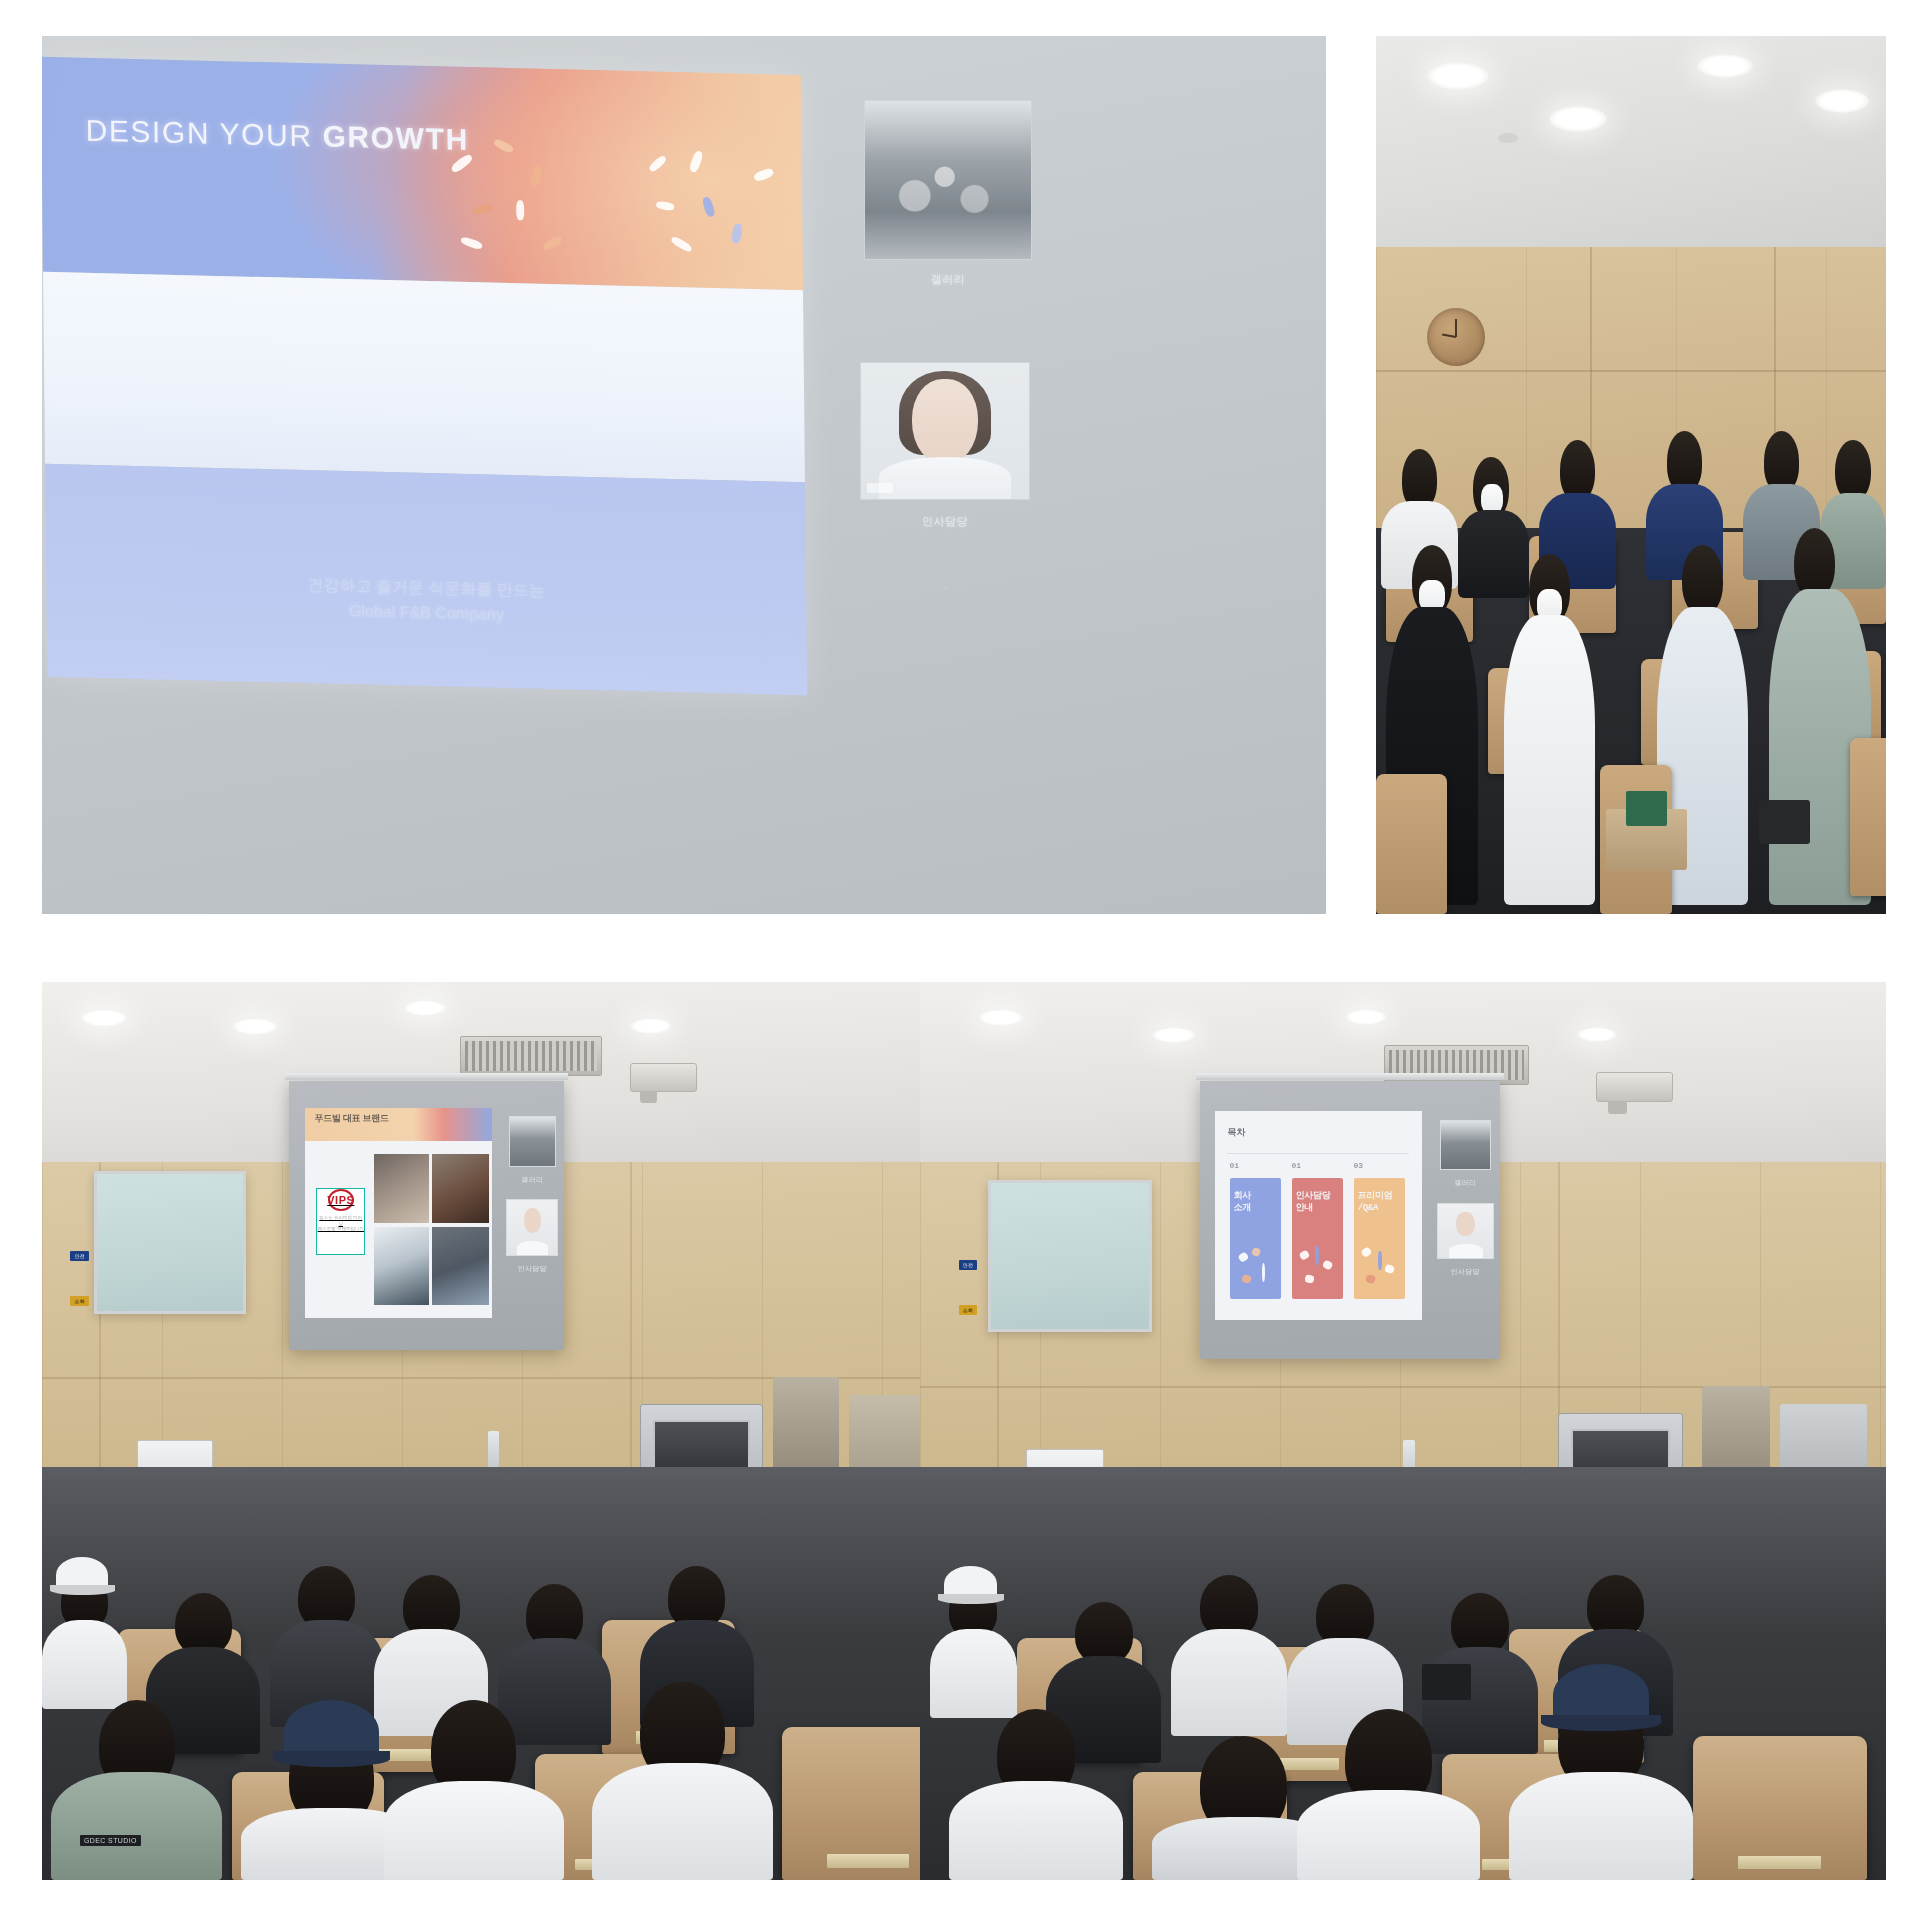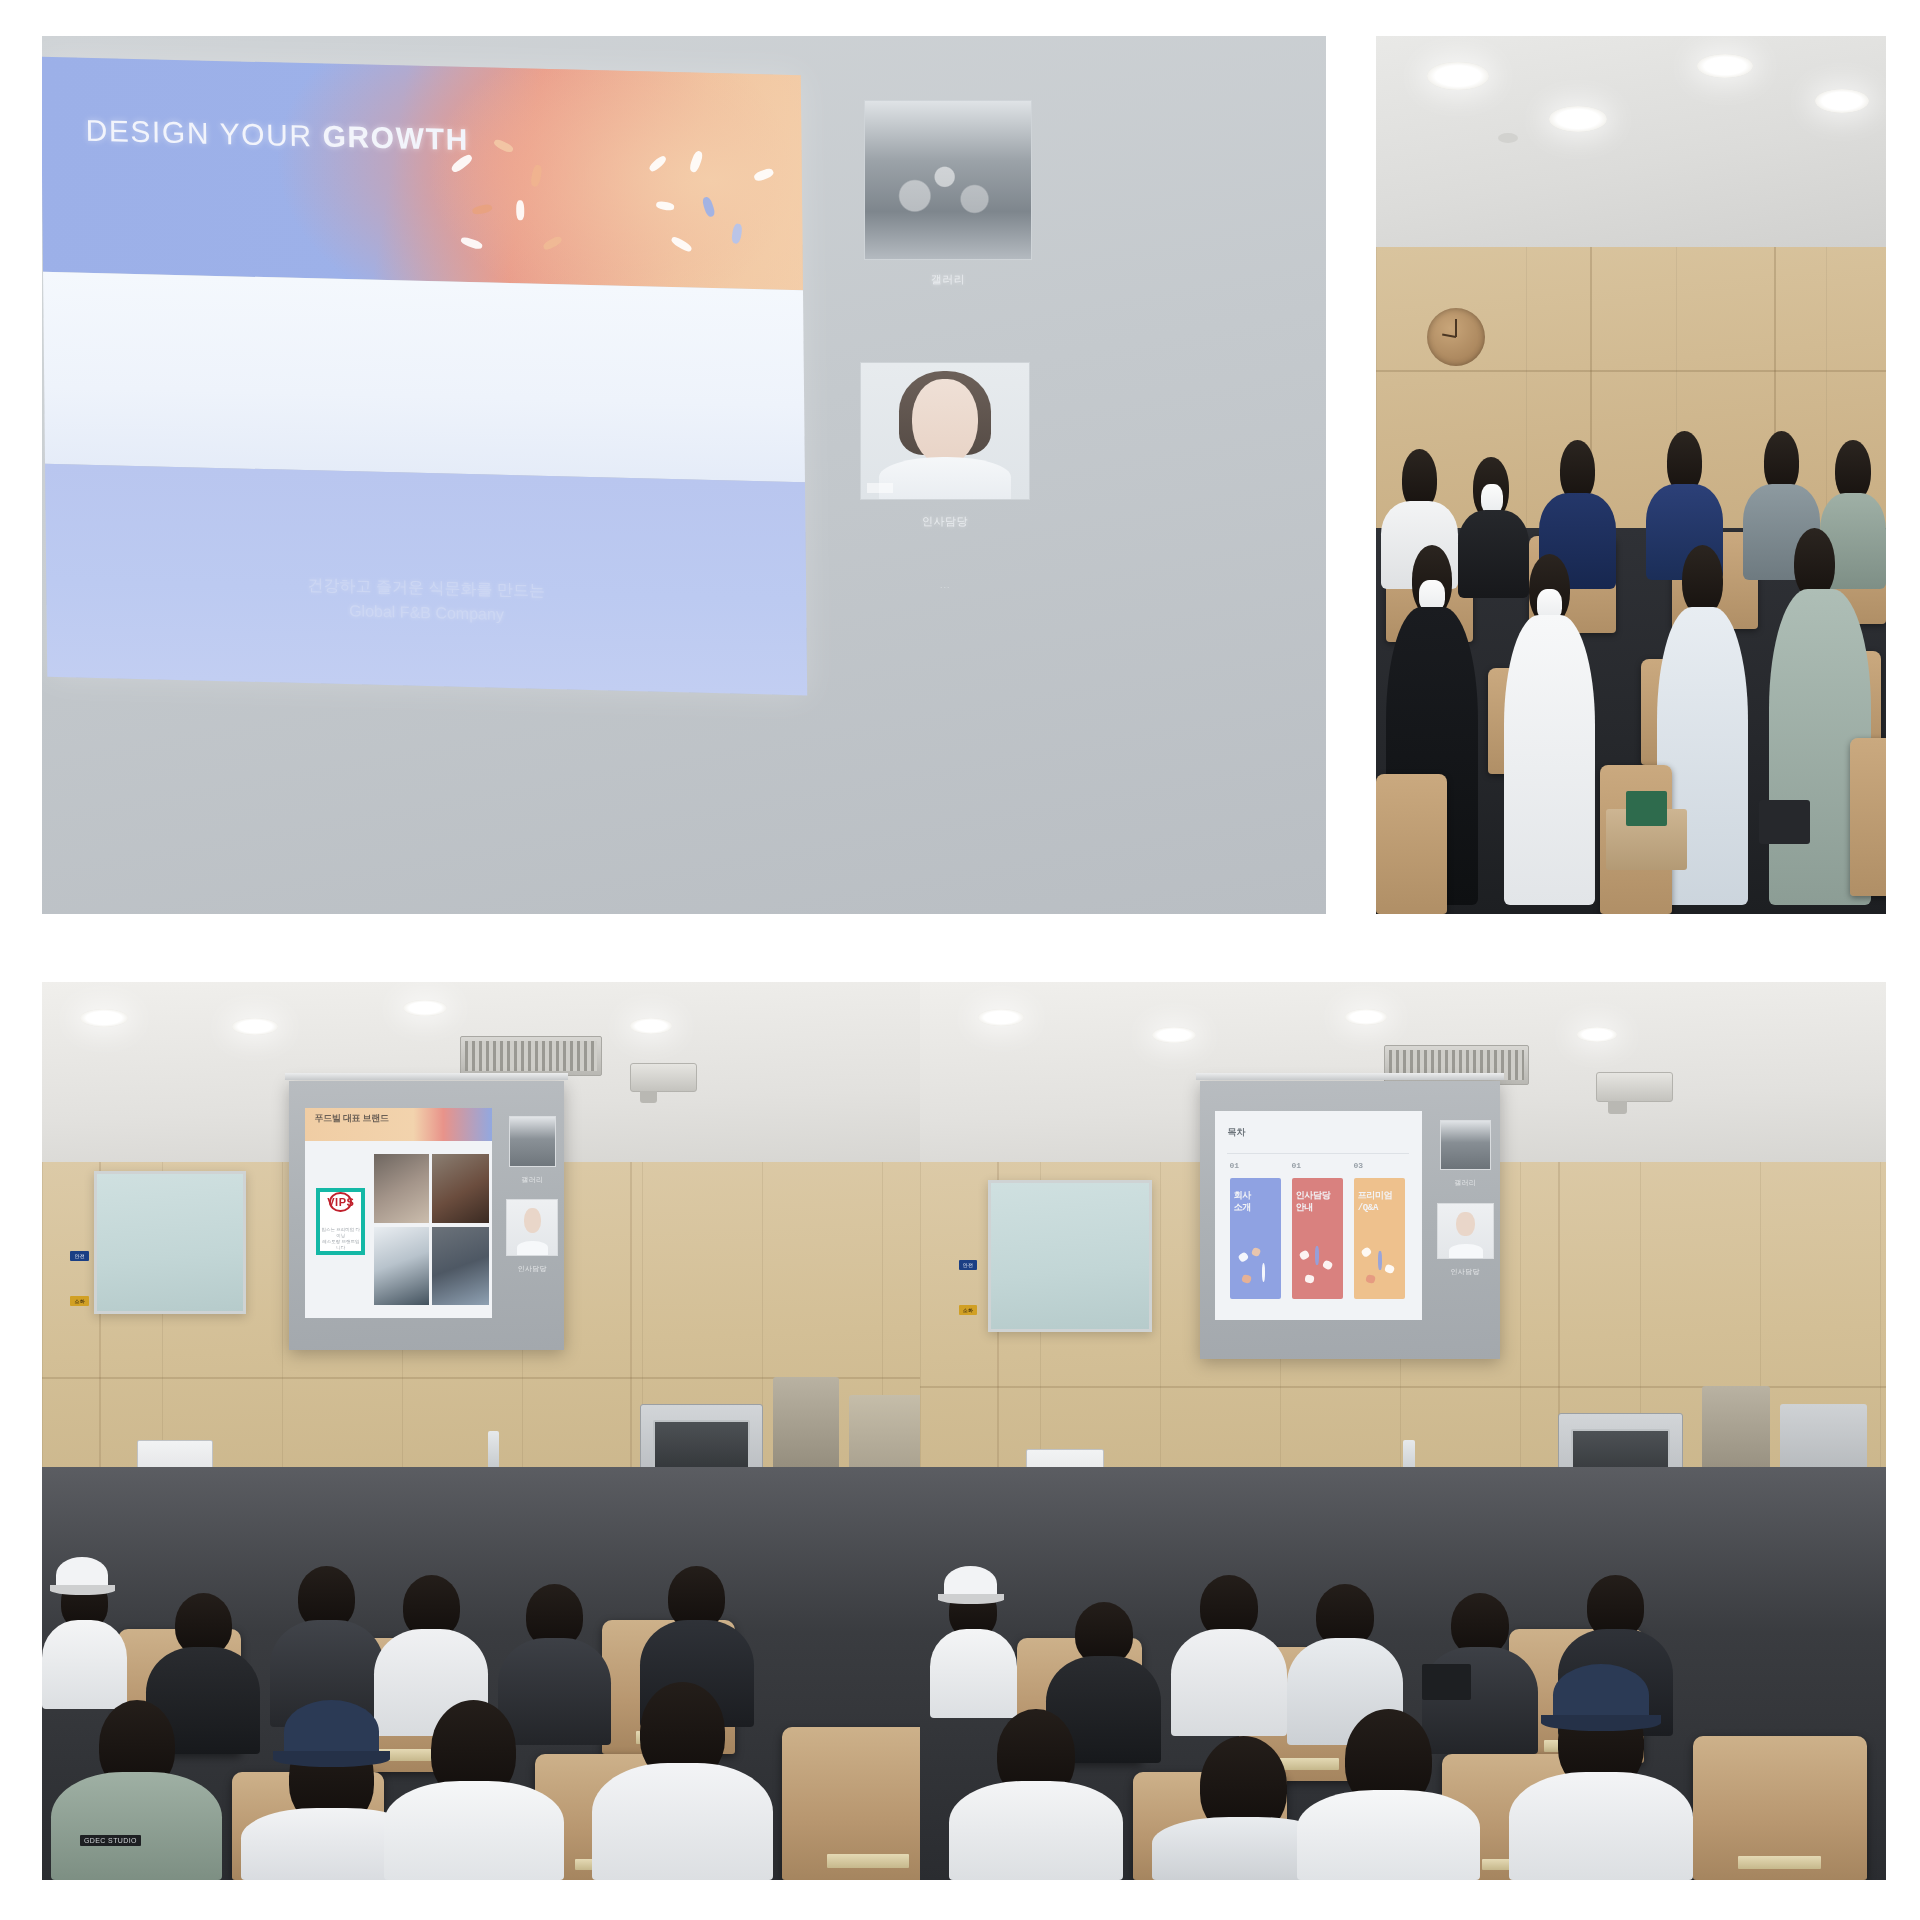--- a/index.html
+++ b/index.html
@@ -205,22 +205,22 @@
   .proj-screen .rail {
     position:absolute; left:-4px; top:-8px; width:calc(100% + 8px); height:7px;
     background:linear-gradient(180deg,#ecedee 0%,#c6c9cb 100%);
   }
   .slide-mini { position:absolute; background:#f1f3f6; overflow:hidden; }
   .sm-title-bar { position:absolute; left:0; top:0; width:100%; height:16%;
     background:linear-gradient(90deg,#f0cda4 0%,#f2d3ad 58%,#e8938a 74%,#92a8e0 100%); }
   .sm-title-txt { position:absolute; left:5%; top:2%; font-size:9px; color:#6a5f55;
     font-weight:700; letter-spacing:-.3px; }
   .vips-box {
-    position:absolute; background:#fff; border:4px solid #14b8a6;
-    display:flex; flex-direction:column; align-items:center; justify-content:space-between;
+    position:absolute; background:#fff; border:1px solid #14b8a6;
+    display:flex; flex-direction:column; align-items:center; justify-content:flex-start;text-decoration:underline;
   }
   .vips-oval {
     width:56%; height:34%; border:2px solid #c0202c; border-radius:50%;
     display:flex; align-items:center; justify-content:center;
     color:#c0202c; font-weight:700; font-size:11px; letter-spacing:.5px;
   }
   .vips-cap { margin-top:4px; font-size:4.5px; color:#9aa0a6; text-align:center; line-height:1.3; }
   .photo-cell { position:absolute; }
   .toc-card { position:absolute; border-radius:2px; overflow:hidden; }
   .toc-txt { position:absolute; left:8%; top:10%; font-size:9px; color:#f2f3f6;

